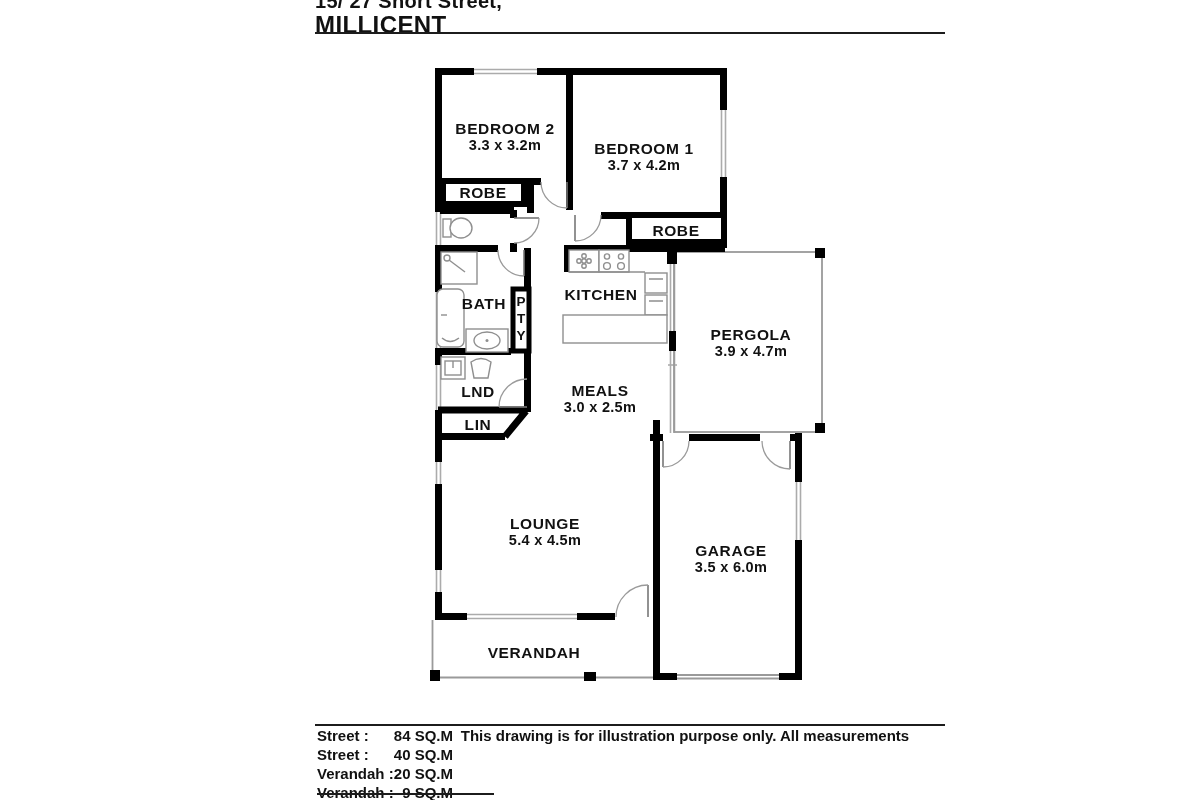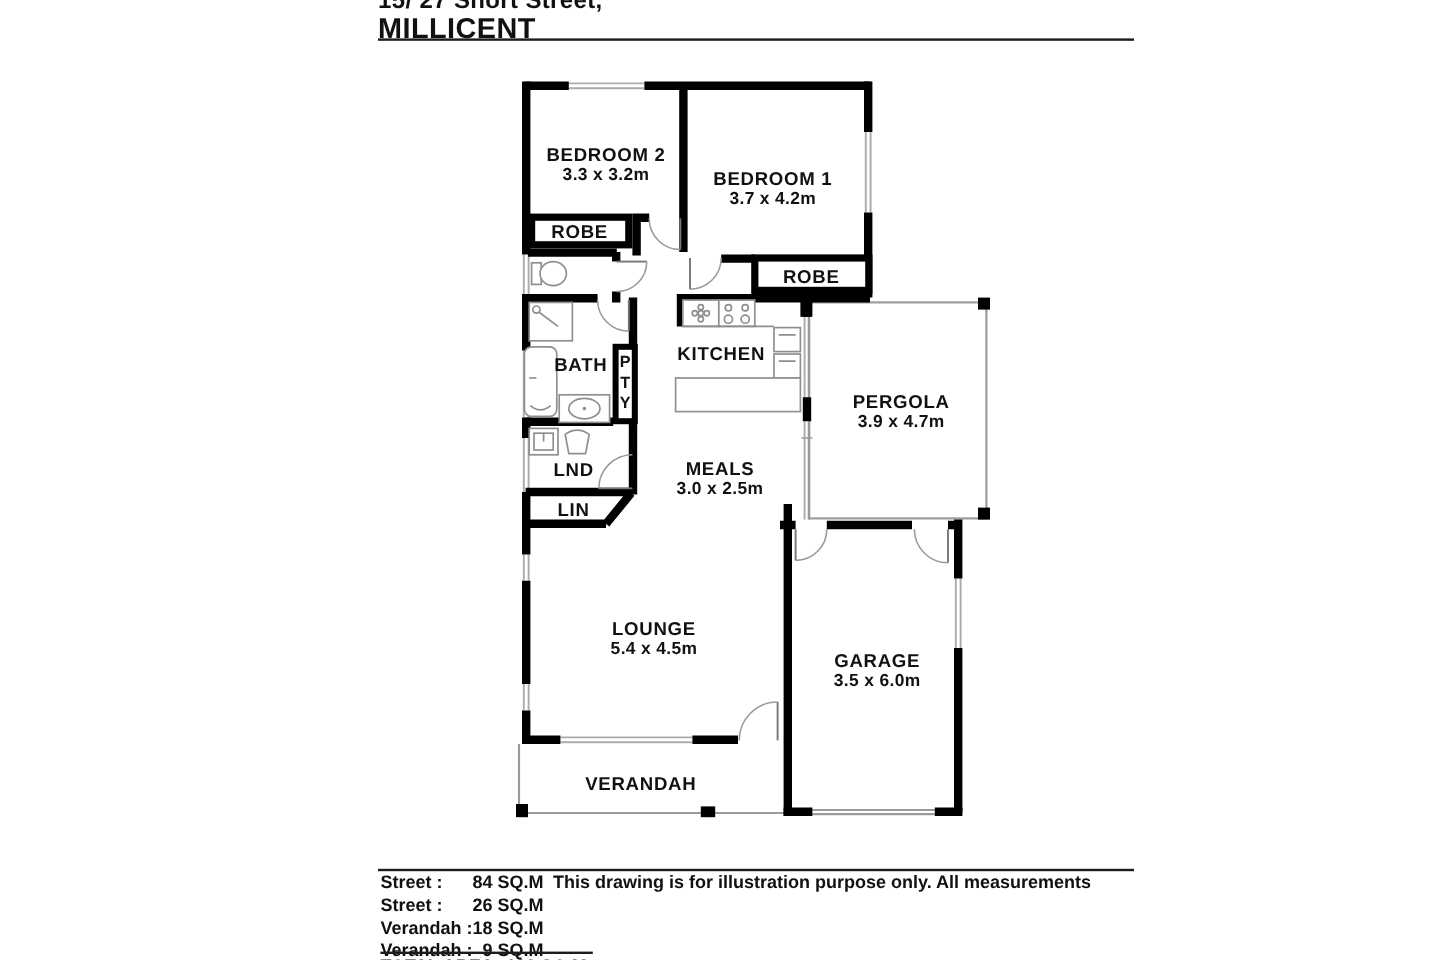--- a/index.html
+++ b/index.html
@@ -207,25 +207,25 @@
 
   <div class="hline" style="left:278px; top:724px; width:630px;"></div>
 
   <div class="legend">
     <div class="legend-row">
       <span>Street :</span>
       <span>84 SQ.M</span>
     </div>
     <div class="legend-row">
       <span>Street :</span>
-      <span>26 SQ.M</span>
+      <span>40 SQ.M</span>
     </div>
     <div class="legend-row">
       <span>Verandah :</span>
-      <span>18 SQ.M</span>
+      <span>20 SQ.M</span>
     </div>
     <div class="legend-row">
       <span>Verandah :</span>
       <span>9 SQ.M</span>
     </div>
   </div>
 
   <div class="hline" style="left:280px; top:793px; width:177px;"></div>
   <div class="total-row">
     <span>TOTAL AREA :</span>

